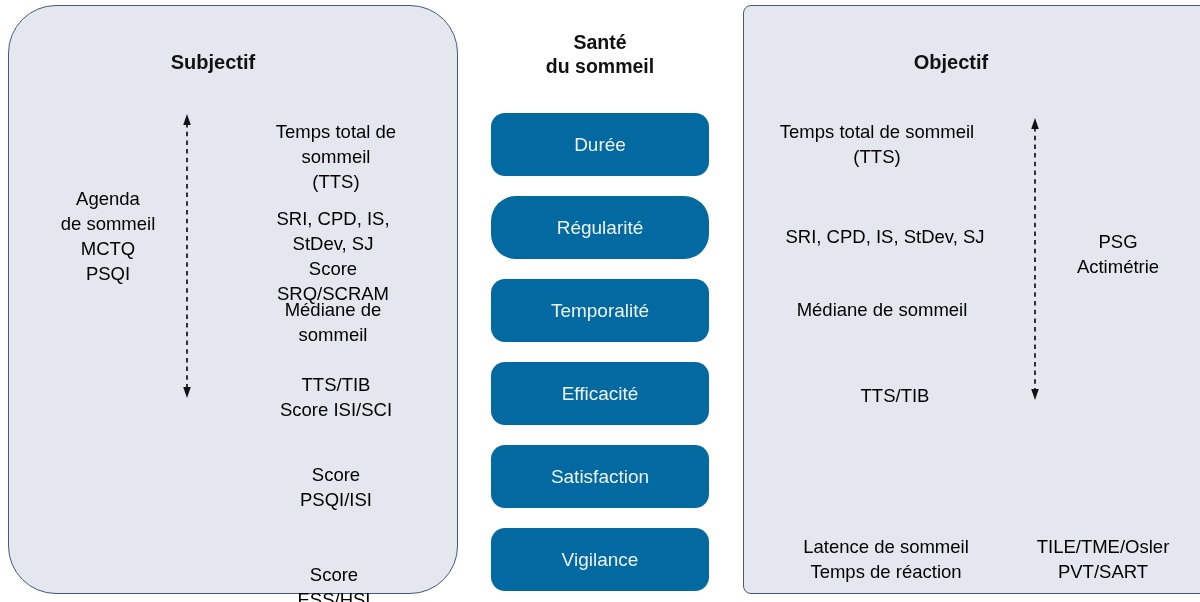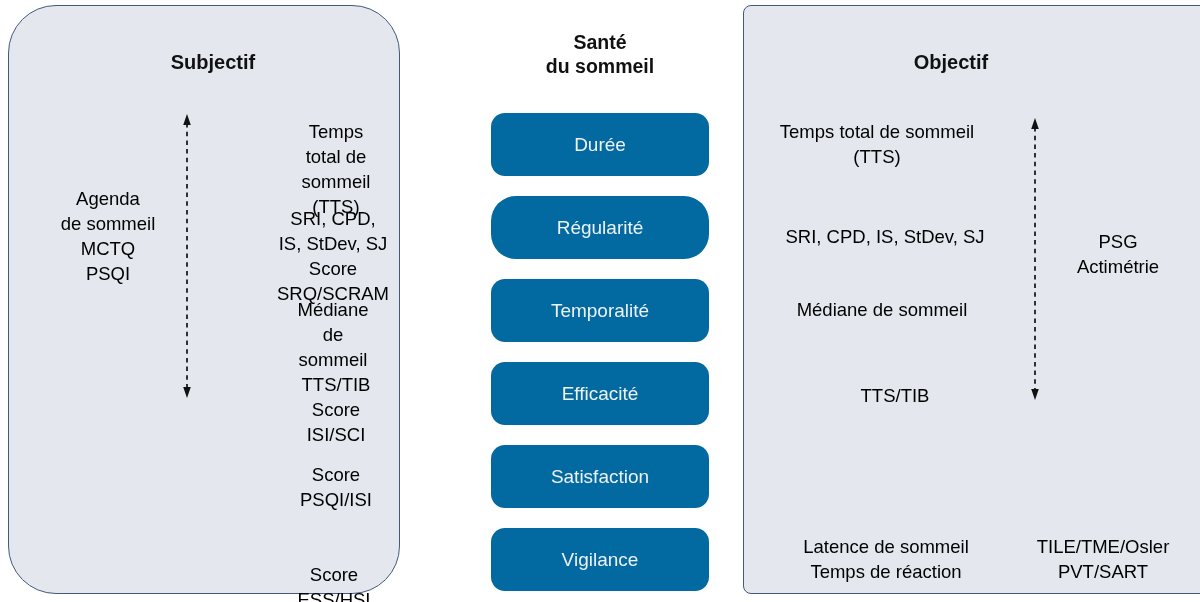--- a/index.html
+++ b/index.html
@@ -14,21 +14,21 @@
   }
   .panel {
     position: absolute;
     top: 5px;
     height: 589px;
     background: #e4e8ee;
     border: 1.5px solid #44597c;
     border-radius: 48px;
     box-sizing: border-box;
   }
-  #left-panel  { left: 8px;   width: 392px; }
+  #left-panel  { left: 8px;   width: 450px; }
   #right-panel { left: 743px; width: 466px; border-radius: 8px; }
   .panel-title {
     position: absolute;
     transform: translateX(-50%);
     margin: 0;
     font-size: 20px;
     font-weight: bold;
     color: #111111;
     white-space: nowrap;
   }

